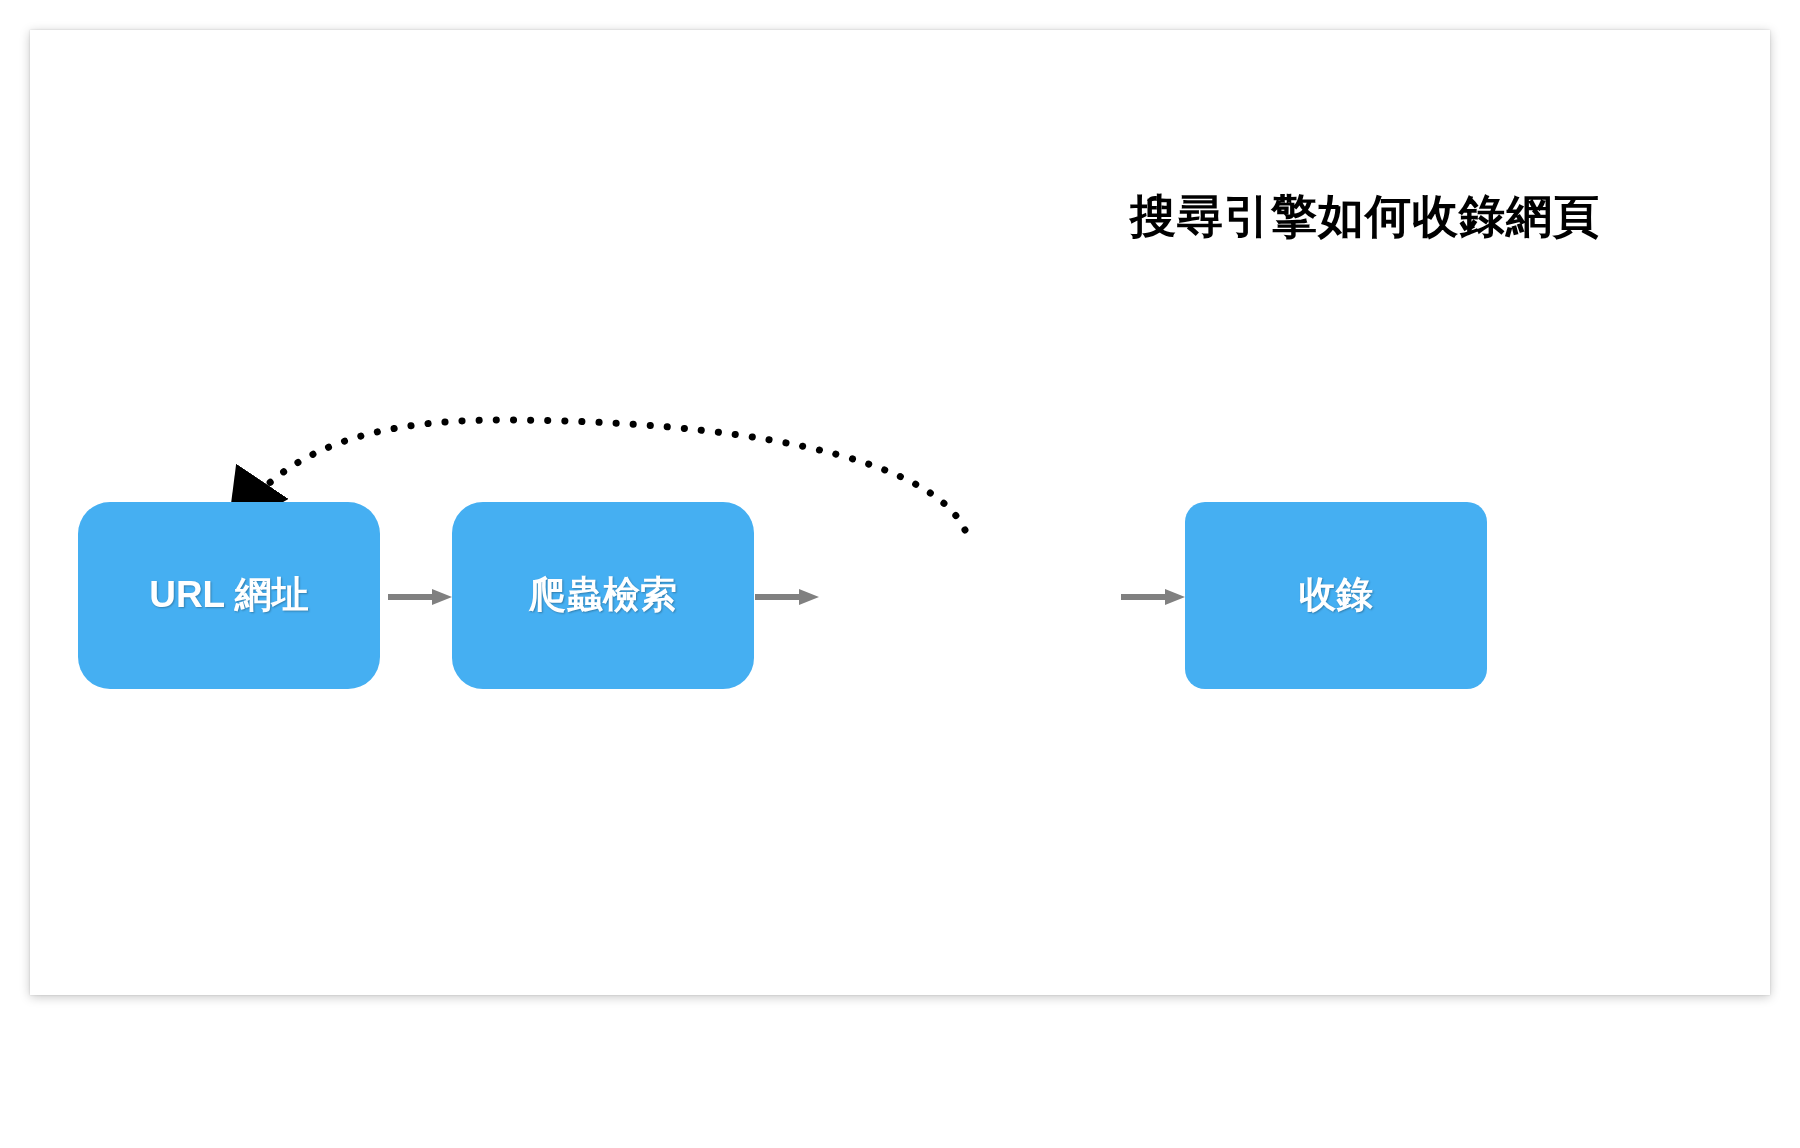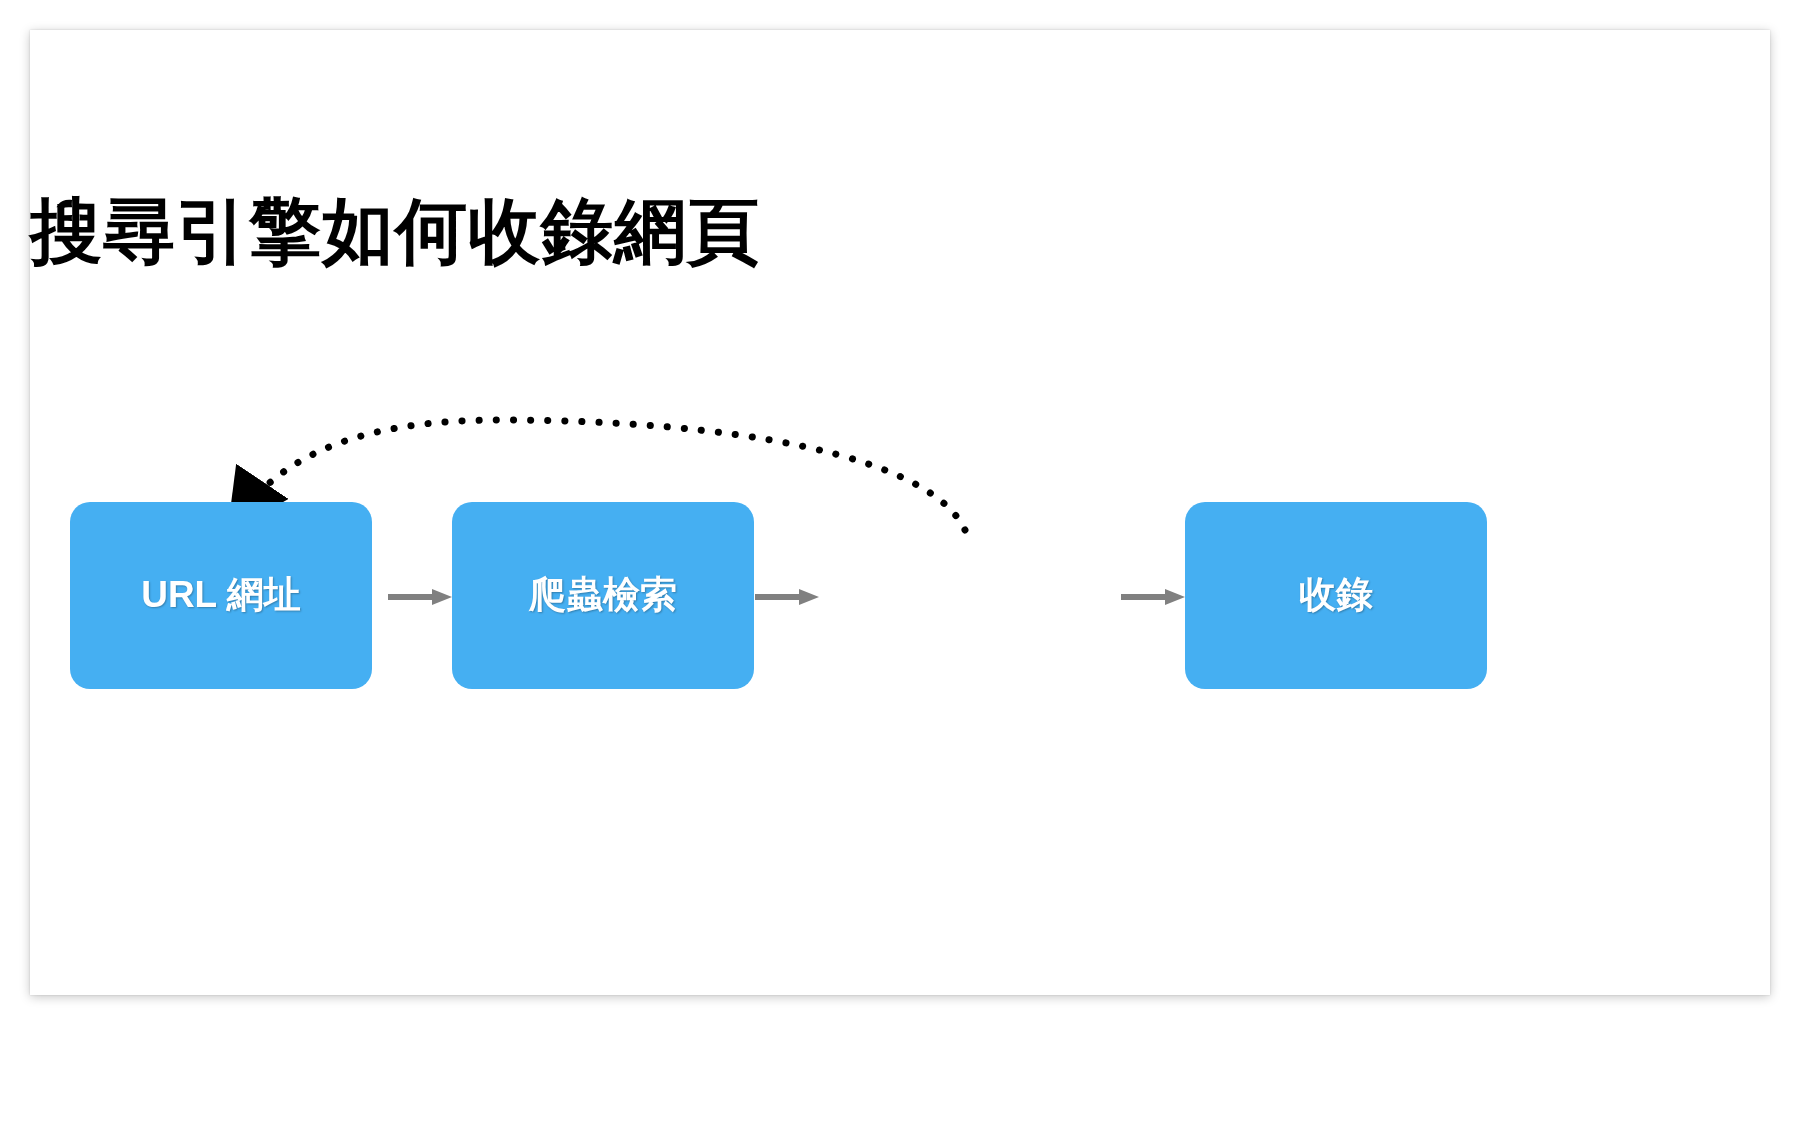--- a/index.html
+++ b/index.html
@@ -22,22 +22,22 @@
     height: 965px;
     background: #ffffff;
     box-shadow: 0 2px 10px rgba(0,0,0,0.22), 0 0 2px rgba(0,0,0,0.14);
   }
 
   #slide-title {
     position: absolute;
     left: 0;
     top: 160px;
     width: 1570px;
-    text-align: left;
-    font-size: 72px;
+    text-align: right;
+    font-size: 46px;
     font-weight: bold;
     color: #000000;
     letter-spacing: 1px;
     line-height: 1.15;
     white-space: nowrap;
   }
 
   .flow-box {
     position: absolute;
     top: 472px;
@@ -57,22 +57,22 @@
     font-weight: bold;
     text-align: center;
     line-height: 1.9;
     text-shadow: 1px 1px 2px rgba(0,0,0,0.28);
     white-space: nowrap;
   }
   .flow-box .box-label.sub {
     margin-top: 2px;
   }
 
-  #box-url      { left: 40px;   }
-  #box-crawl    { left: 422px;  }
+  #box-url      { left: 48px; border-radius: 32px;   }
+  #box-crawl    { left: 422px; border-radius: 31px;  }
   #box-process  { left: 788px;  }
   #box-index    { left: 1155px; align-items: center; }
 
   .arrow-connector {
     position: absolute;
     top: 559px;
     width: 64px;
     height: 16px;
   }
   #arrow-1 { left: 358px; }

